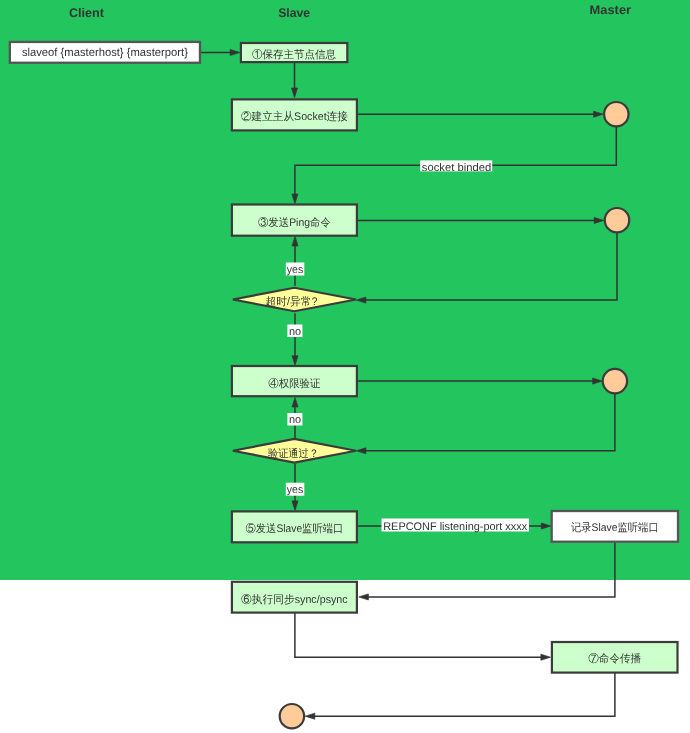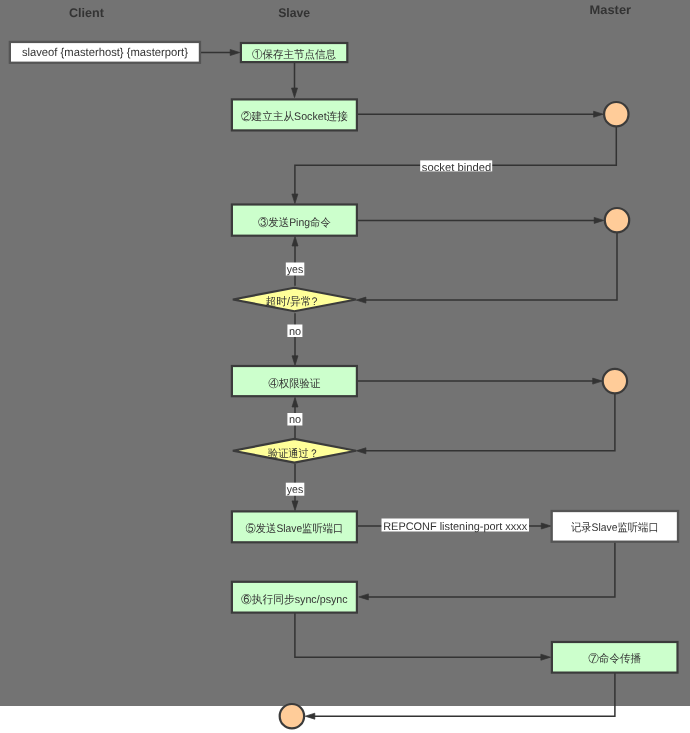--- a/index.html
+++ b/index.html
@@ -1,21 +1,21 @@
 <!DOCTYPE html>
 <html><head>
 <meta charset="utf-8">
 <title>Redis master-slave replication flowchart</title>
 <style>
   html,body{margin:0;padding:0;background:#ffffff;}
   body{width:690px;height:733px;overflow:hidden;
        font-family:"Liberation Sans",sans-serif;
        -webkit-font-smoothing:antialiased;
        text-rendering:geometricPrecision;}
-  #stage{position:relative;width:690px;height:706px;background:#737373;}
+  #stage{position:relative;width:690px;height:580px;background:#22c55e;}
   #chart{position:absolute;top:0;left:0;shape-rendering:geometricPrecision;}
   .lane-title{font-family:"Liberation Sans",sans-serif;font-size:12.5px;font-weight:bold;
               fill:#333333;text-anchor:middle;}
   .node-label{font-family:"Liberation Sans",sans-serif;fill:#333333;text-anchor:middle;}
   .edge-label{font-family:"Liberation Sans",sans-serif;fill:#333333;text-anchor:middle;}
 </style>
 </head>
 <body>
 
 <div id="stage">

